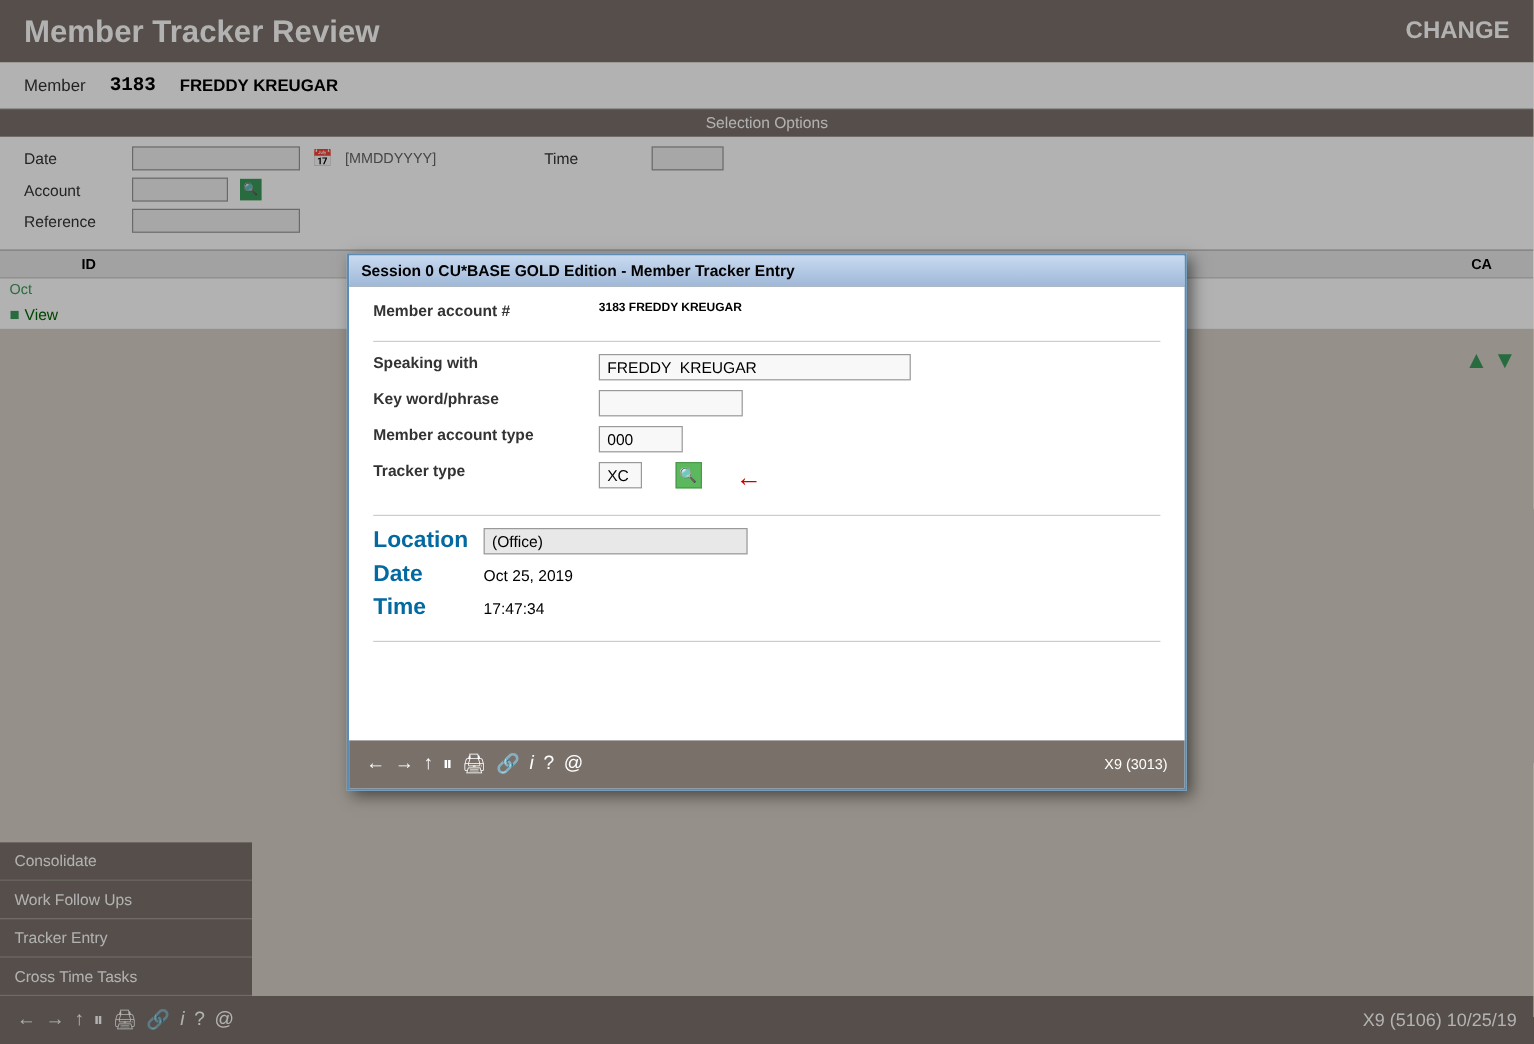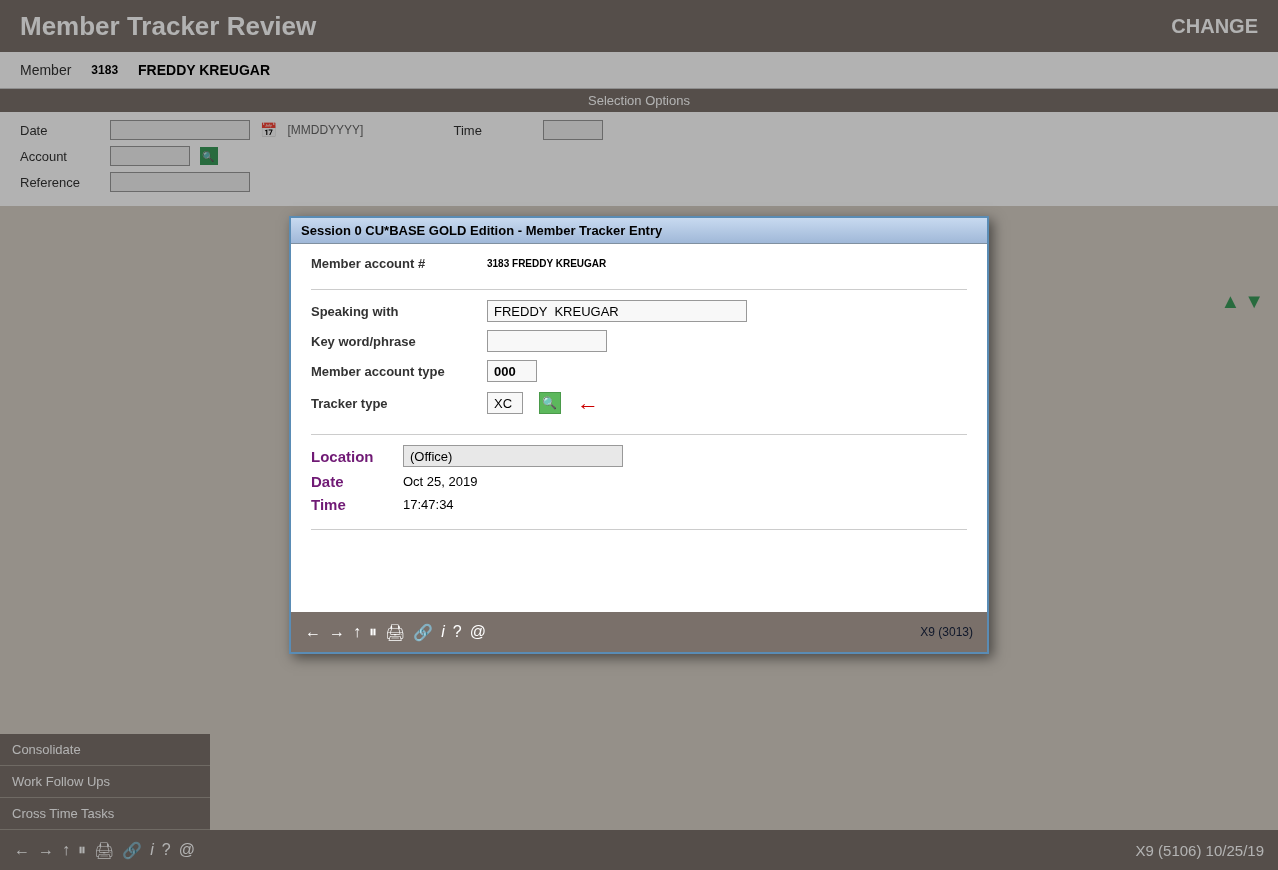--- a/index.html
+++ b/index.html
@@ -24,21 +24,21 @@
     
     .member-row {
       background: white;
       padding: 10px 20px;
       display: flex;
       align-items: center;
       gap: 20px;
       border-bottom: 1px solid #ccc;
     }
     .member-label { font-size: 14px; color: #333; }
-    .member-id { font-size: 12px; font-weight: bold; color: #000; }
+    .member-id { font-size: 16px; font-weight: bold; color: #000; font-family: Liberation Mono, monospace; }
     .member-name { font-size: 14px; font-weight: bold; color: #000; }
 
     
     .selection-options-bar {
       background: #7a706a;
       color: white;
       text-align: center;
       padding: 4px;
       font-size: 13px;
     }
@@ -152,44 +152,43 @@
       padding: 12px 20px;
       background: white;
     }
     .modal-section {
       border-bottom: 1px solid #ccc;
       padding-bottom: 10px;
       margin-bottom: 10px;
     }
     .modal-row {
       display: flex;
-      align-items: center;
       margin-bottom: 8px;
-      gap: 16px;
+      gap: 28px;
     }
     .modal-label {
       font-size: 13px;
       font-weight: bold;
       color: #333;
       min-width: 160px;
     }
     .modal-value {
       font-size: 10px;
       font-weight: bold;
       color: #000;
     }
     .modal-input {
       border: 1px solid #999;
       background: #f8f8f8;
       padding: 2px 6px;
       font-size: 13px;
       height: 22px;
     }
     .modal-input-wide { width: 260px; }
-    .modal-input-small { width: 50px; font-weight: bold; }
+    .modal-input-small { width: 70px; }
     .search-btn {
       background: #5cb85c;
       border: 1px solid #4a9a4a;
       width: 22px;
       height: 22px;
       display: inline-flex;
       align-items: center;
       justify-content: center;
       cursor: pointer;
       color: white;
@@ -200,23 +199,23 @@
       font-size: 22px;
       font-weight: bold;
     }
     .modal-info-row {
       display: flex;
       align-items: center;
       margin-bottom: 6px;
       gap: 12px;
     }
     .modal-info-label {
-      font-size: 15px;
-      font-weight: bold;
-      color: #701a75;
+      font-size: 19px;
+      font-weight: bold;
+      color: #0369a1;
       min-width: 80px;
     }
     .modal-info-value {
       font-size: 13px;
       color: #000;
     }
     .modal-empty-area {
       height: 60px;
     }
     .modal-toolbar {
@@ -227,21 +226,21 @@
       padding: 0 14px;
       gap: 8px;
     }
     .modal-toolbar-icon {
       color: white;
       font-size: 16px;
       cursor: pointer;
     }
     .modal-toolbar-right {
       margin-left: auto;
-      color: #0f172a;
+      color: #ffffff;
       font-size: 12px;
     }
 
     
     .green-arrow {
       color: #3a9a5a;
       font-size: 20px;
       font-weight: bold;
       cursor: pointer;
     }
@@ -289,29 +288,47 @@
       <div style="width:18px; height:18px; background:#3a9a5a; display:inline-flex; align-items:center; justify-content:center; cursor:pointer;">
         <span style="color:white; font-size:10px;">🔍</span>
       </div>
     </div>
     <div class="form-row">
       <span class="form-label">Reference</span>
       <input class="form-input form-input-wide" value="" style="">
     </div>
   </div>
 
+  <div class="list-area" style="border-top: 1px solid #aaa;">
+    <div class="list-header">
+      <span class="list-col" style="width:60px;"></span>
+      <span class="list-col" style="flex:1;">ID</span>
+      <span class="list-col" style="width:60px;">CA</span>
+    </div>
+    <div class="list-row">
+      <span class="list-cell" style="width:60px; color:#3a9a5a;">Oct</span>
+      <span class="list-cell" style="flex:1;"></span>
+      <span class="list-cell" style="width:60px;"></span>
+    </div>
+
+    <div style="padding: 4px 8px; display:flex; align-items:center; gap:4px;">
+      <span style="color:#3a9a5a; font-size:14px;">■</span>
+      <a class="view-link">View</a>
+    </div>
+  </div>
 
   <div style="position:absolute; right:14px; top:290px; display:flex; flex-direction:row; gap:4px;">
     <span class="green-arrow">▲</span>
     <span class="green-arrow">▼</span>
   </div>
 
   <div class="bottom-sidebar">
     <div class="sidebar-btn">Consolidate</div>
     <div class="sidebar-btn">Work Follow Ups</div>
+    <div class="sidebar-btn">Tracker Entry</div>
     <div class="sidebar-btn">Cross Time Tasks</div>
   </div>
 
   <div class="bottom-toolbar">
     <span class="toolbar-icon">←</span>
     <span class="toolbar-icon">→</span>
     <span class="toolbar-icon">↑</span>
     <span class="toolbar-icon">⏸</span>
     <span class="toolbar-icon">🖨</span>
     <span class="toolbar-icon">🔗</span>

